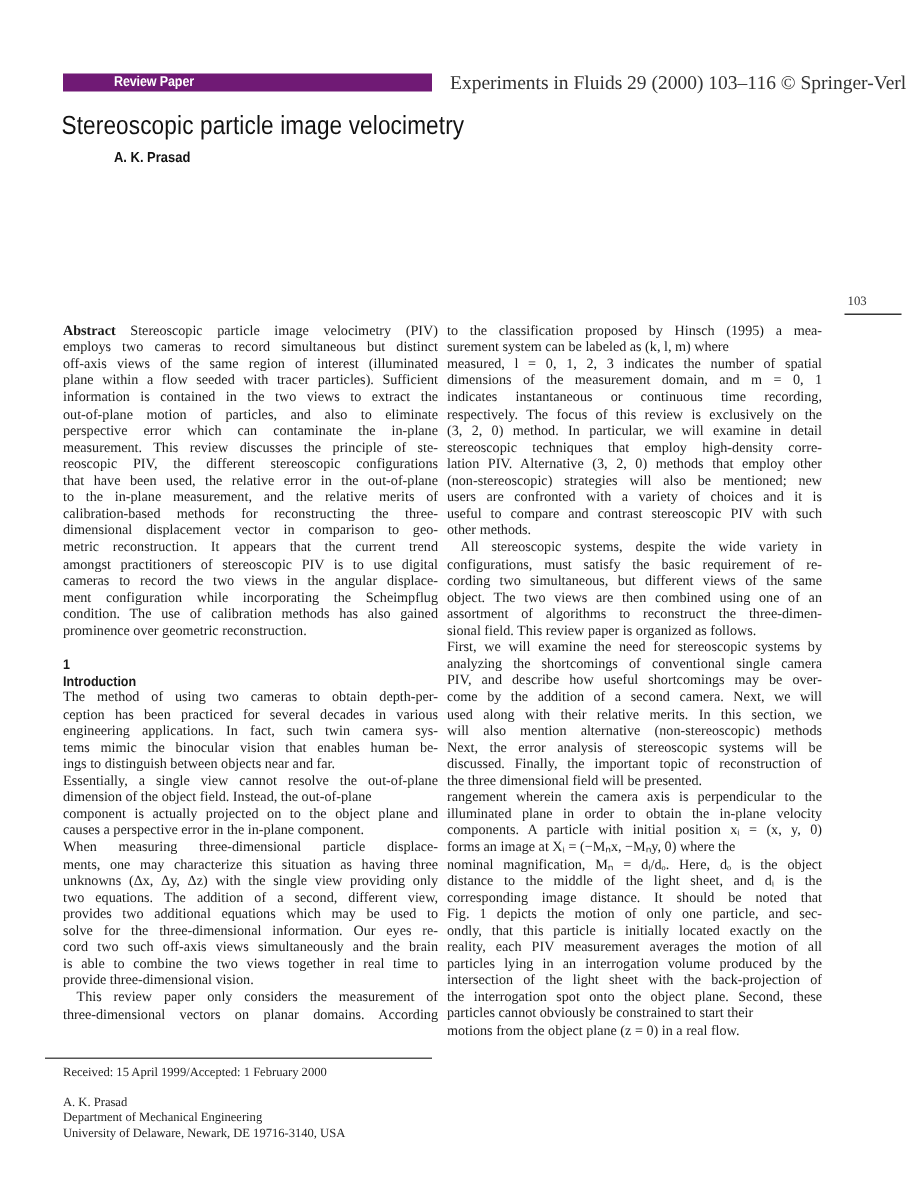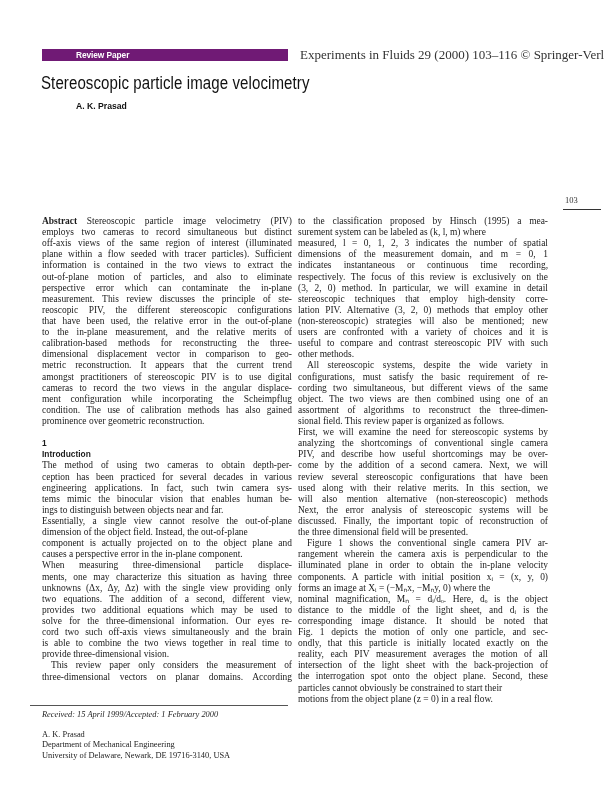--- a/index.html
+++ b/index.html
@@ -15,21 +15,21 @@
   .col { top: 216px; font-family: "Liberation Serif", serif; font-size: 9.45px; line-height: 11.12px; color: #1a1a1a; }
   .col-left { left: 42px; width: 250px; }
   .col-right { left: 298px; width: 250px; }
   .line { display: block; white-space: nowrap; text-align: justify; text-align-last: justify; height: 11.12px; overflow: visible; }
   .line.last { text-align-last: left; }
   .indent { padding-left: 9px; }
   .bold-lead { font-weight: bold; }
   .sec-num, .sec-title { font-family: "Liberation Sans", sans-serif; font-weight: bold; font-size: 9.3px; display: block; line-height: 11.12px; transform: scaleX(0.9); transform-origin: left center; }
   .sec-gap { display: block; height: 11.12px; }
   .footer-rule { left: 30px; top: 705px; width: 258px; height: 1px; background: #555; }
-  .received { left: 42px; top: 709px; font-family: "Liberation Serif", serif; font-style: italic; font-size: 8.4px; line-height: 11px; color: #222; white-space: nowrap; }
+  .received { left: 42px; top: 709px; font-family: "Liberation Serif", serif; font-size: 8.4px; line-height: 11px; color: #222; white-space: nowrap; }
   .affil { left: 42px; top: 730px; font-family: "Liberation Serif", serif; font-size: 8.4px; line-height: 10.4px; color: #222; white-space: nowrap; }
   .affil span { display: block; }
 </style>
 </head>
 <body>
 
 <div class="abs header-bar">
   <span>Review Paper</span>
 </div>
 <div class="abs journal-ref">Experiments in Fluids 29 (2000) 103–116 © Springer-Verlag 2000</div>
@@ -111,39 +111,38 @@
     <span class="line indent">All stereoscopic systems, despite the wide variety in</span>
     <span class="line">configurations, must satisfy the basic requirement of re-</span>
     <span class="line">cording two simultaneous, but different views of the same</span>
     <span class="line">object. The two views are then combined using one of an</span>
     <span class="line">assortment of algorithms to reconstruct the three-dimen-</span>
     <span class="line last">sional field. This review paper is organized as follows.</span>
     <span class="line">First, we will examine the need for stereoscopic systems by</span>
     <span class="line">analyzing the shortcomings of conventional single camera</span>
     <span class="line">PIV, and describe how useful shortcomings may be over-</span>
     <span class="line">come by the addition of a second camera. Next, we will</span>
-    <span class="line">review several stereoscopic configurations that have been</span>
     <span class="line">used along with their relative merits. In this section, we</span>
     <span class="line">will also mention alternative (non-stereoscopic) methods</span>
     <span class="line">Next, the error analysis of stereoscopic systems will be</span>
     <span class="line">discussed. Finally, the important topic of reconstruction of</span>
     <span class="line last">the three dimensional field will be presented.</span>
   </div>
   <div>
-    <span class="line indent">Figure 1 shows the conventional single camera PIV ar-</span>
     <span class="line">rangement wherein the camera axis is perpendicular to the</span>
     <span class="line">illuminated plane in order to obtain the in-plane velocity</span>
     <span class="line">components. A particle with initial position xᵢ = (x, y, 0)</span>
     <span class="line last">forms an image at Xᵢ = (−Mₙx, −Mₙy, 0) where the</span>
     <span class="line">nominal magnification, Mₙ = dᵢ/dₒ. Here, dₒ is the object</span>
     <span class="line">distance to the middle of the light sheet, and dᵢ is the</span>
     <span class="line">corresponding image distance. It should be noted that</span>
     <span class="line">Fig. 1 depicts the motion of only one particle, and sec-</span>
     <span class="line">ondly, that this particle is initially located exactly on the</span>
     <span class="line">reality, each PIV measurement averages the motion of all</span>
+    <span class="line">particles lying in an interrogation volume produced by the</span>
     <span class="line">intersection of the light sheet with the back-projection of</span>
     <span class="line">the interrogation spot onto the object plane. Second, these</span>
     <span class="line last">particles cannot obviously be constrained to start their</span>
     <span class="line last">motions from the object plane (z = 0) in a real flow.</span>
   </div>
 </div>
 
 <div class="abs footer-rule"></div>
 <div class="abs received">Received: 15 April 1999/Accepted: 1 February 2000</div>
 <div class="abs affil">

